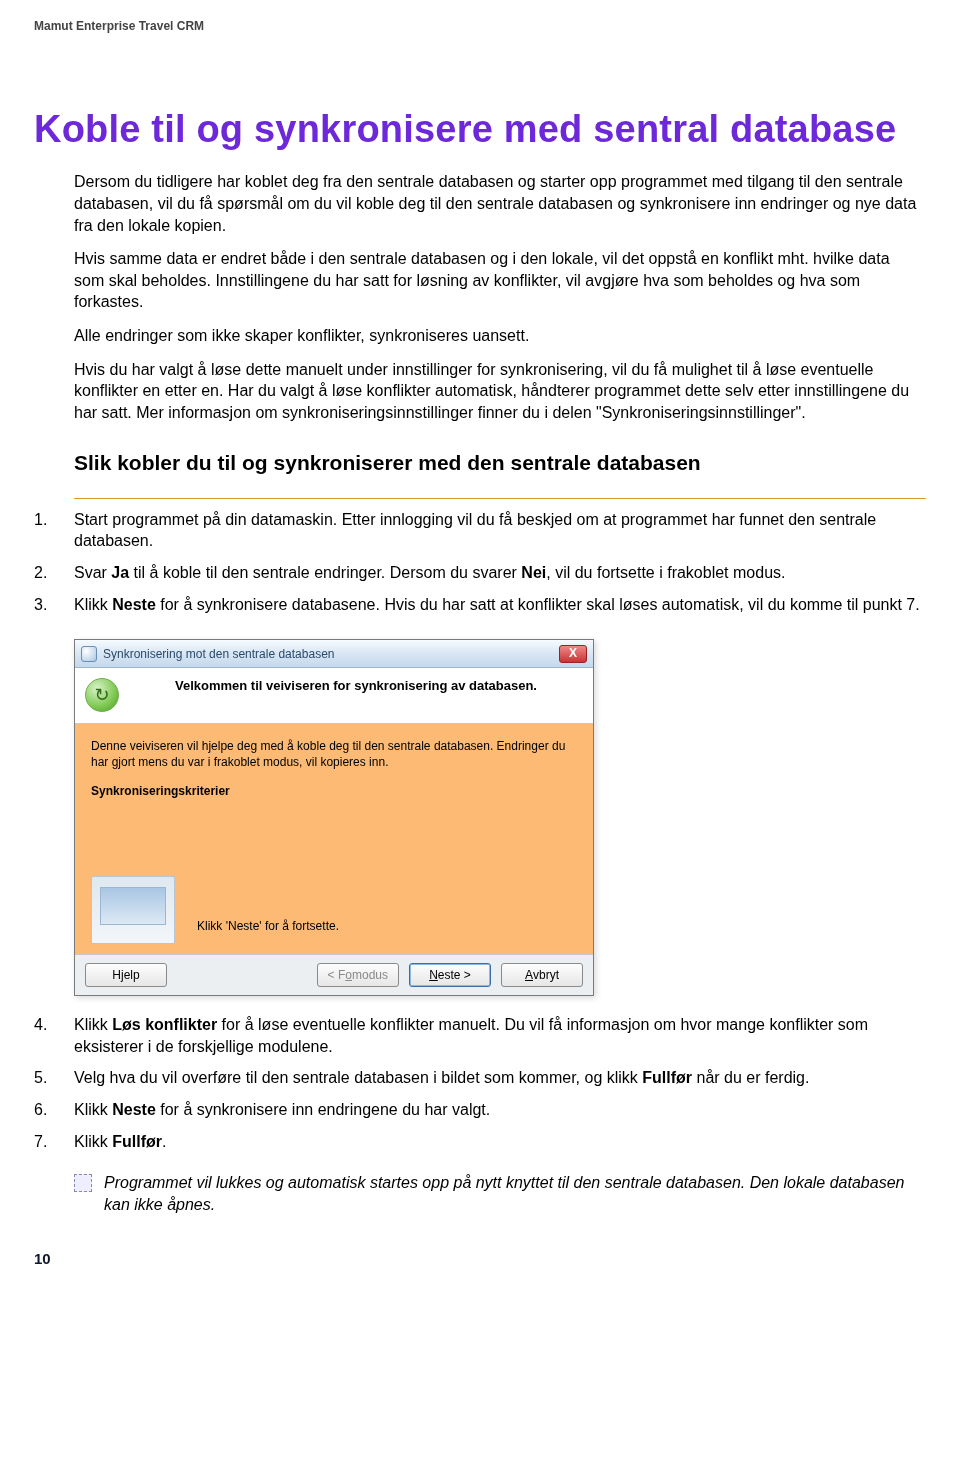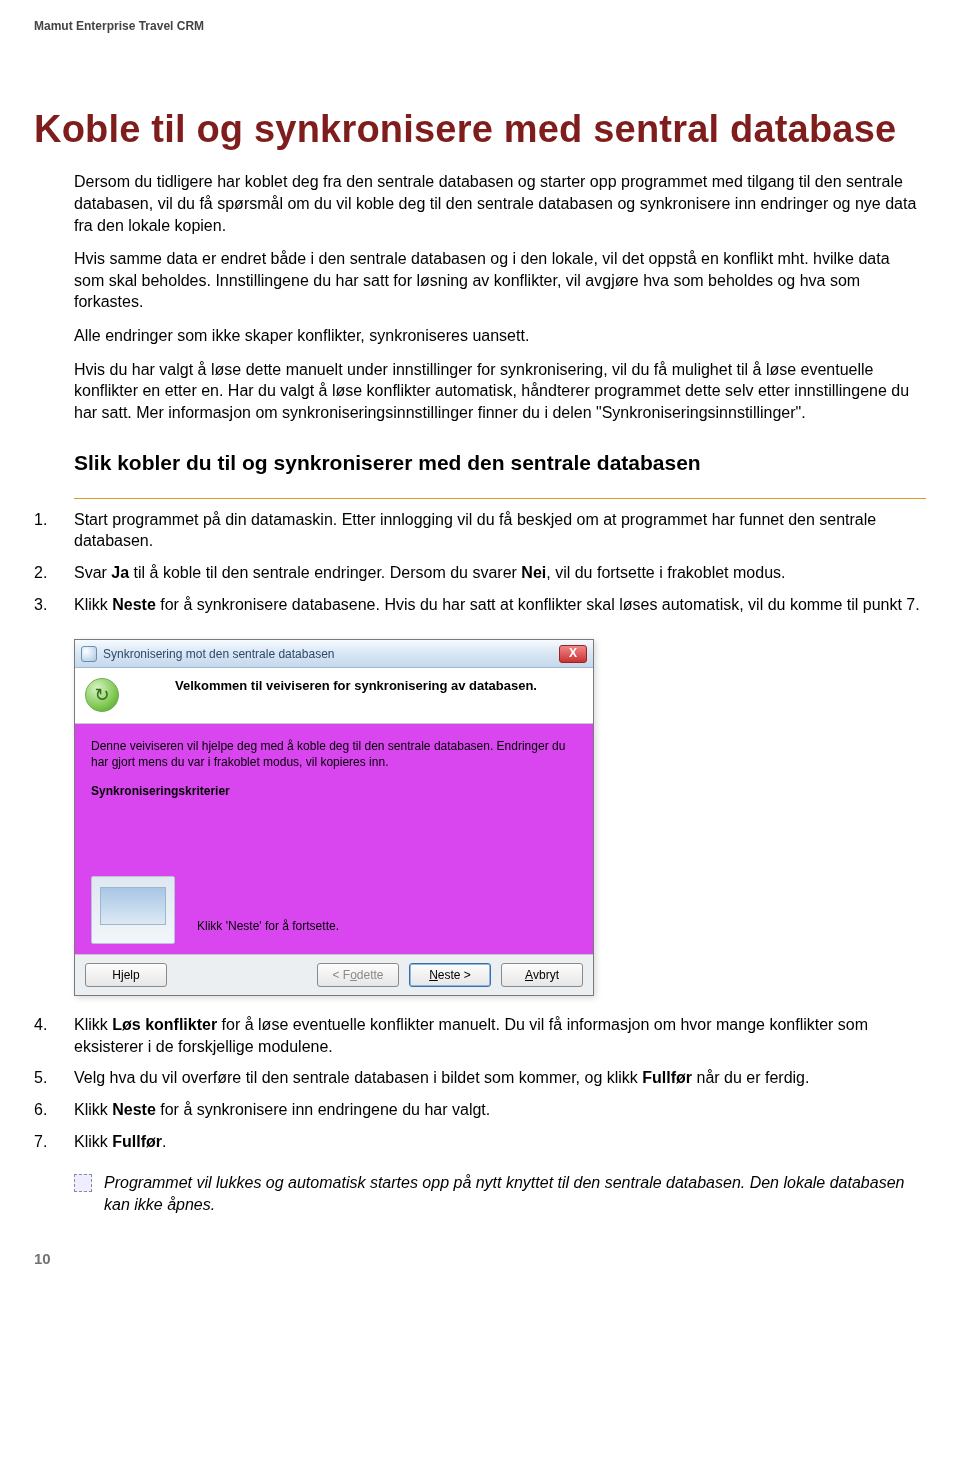--- a/index.html
+++ b/index.html
@@ -15,21 +15,21 @@
   }
   .page-header {
     font-size: 12px;
     font-weight: bold;
     color: #444;
     margin-bottom: 70px;
   }
   h1 {
     font-family: "Arial Narrow", Arial, sans-serif;
     font-stretch: condensed;
-    color: #7f1d1d;
+    color: #6d28d9;
     font-size: 38px;
     font-weight: bold;
     margin-bottom: 16px;
     letter-spacing: 0.2px;
   }
   .body-para {
     margin: 0 8px 12px 40px;
   }
   h2 {
     font-family: "Arial Narrow", Arial, sans-serif;
@@ -119,21 +119,21 @@
     font-size: 18px;
   }
   .dlg-banner .btitle {
     font-weight: bold;
     font-size: 13px;
     line-height: 1.25;
     text-align: center;
   }
   .dlg-body {
     padding: 14px 16px 8px 16px;
-    background: #d946ef;
+    background: #fdba74;
     position: relative;
     min-height: 230px;
   }
   .dlg-body p { margin-bottom: 12px; line-height: 1.35; }
   .crit-title { font-weight: bold; margin-top: 8px; }
   .crit-val { padding-left: 54px; margin-top: 4px; margin-bottom: 40px; }
   .dlg-body .dimg {
     position: absolute;
     left: 16px; bottom: 10px;
     width: 84px; height: 68px;
@@ -190,21 +190,21 @@
     left: 0; top: 2px;
     width: 18px; height: 18px;
     border: 1px dashed #88a;
     background: #eef;
   }
   .page-num {
     position: relative;
     margin-top: 34px;
     font-size: 15px;
     font-weight: bold;
-    color: #737373;
+    color: #0f172a;
   }
 </style>
 </head>
 <body>
 
 <div class="page-header">Mamut Enterprise Travel CRM</div>
 
 <h1>Koble til og synkronisere med sentral database</h1>
 
 <p class="body-para">Dersom du tidligere har koblet deg fra den sentrale databasen og starter opp programmet med tilgang til den sentrale databasen, vil du få spørsmål om du vil koble deg til den sentrale databasen og synkronisere inn endringer og nye data fra den lokale kopien.</p>
@@ -248,21 +248,21 @@
     <div class="dlg-buttons">
       <button class="wbtn">
         <span>H</span>
           <span class="u">j</span>
           <span>elp</span>
       </button>
       <span class="spacer"></span>
       <button class="wbtn disabled">
         <span>&lt; F</span>
           <span class="u">o</span>
-          <span>dette</span>
+          <span>modus</span>
       </button>
       <button class="wbtn default">
         <span class="u">N</span>
           <span>este &gt;</span>
       </button>
       <button class="wbtn">
         <span class="u">A</span>
           <span>vbryt</span>
       </button>
     </div>

